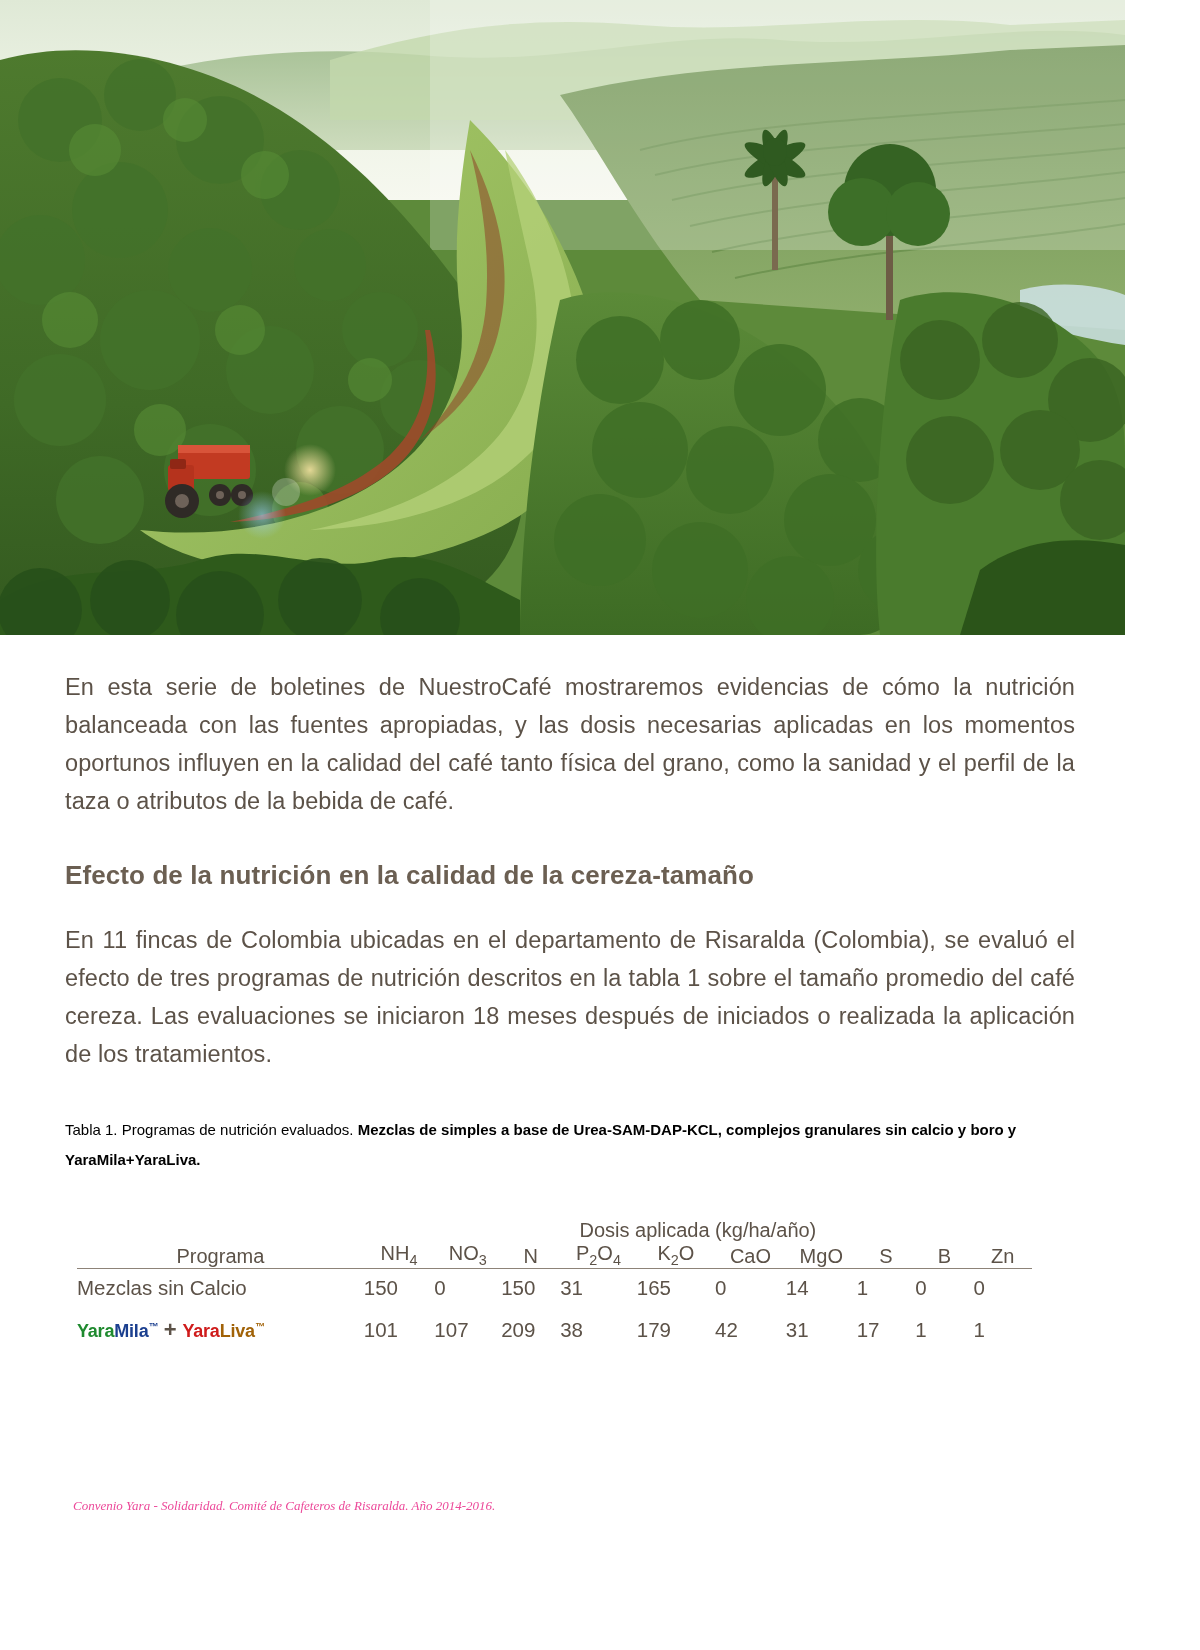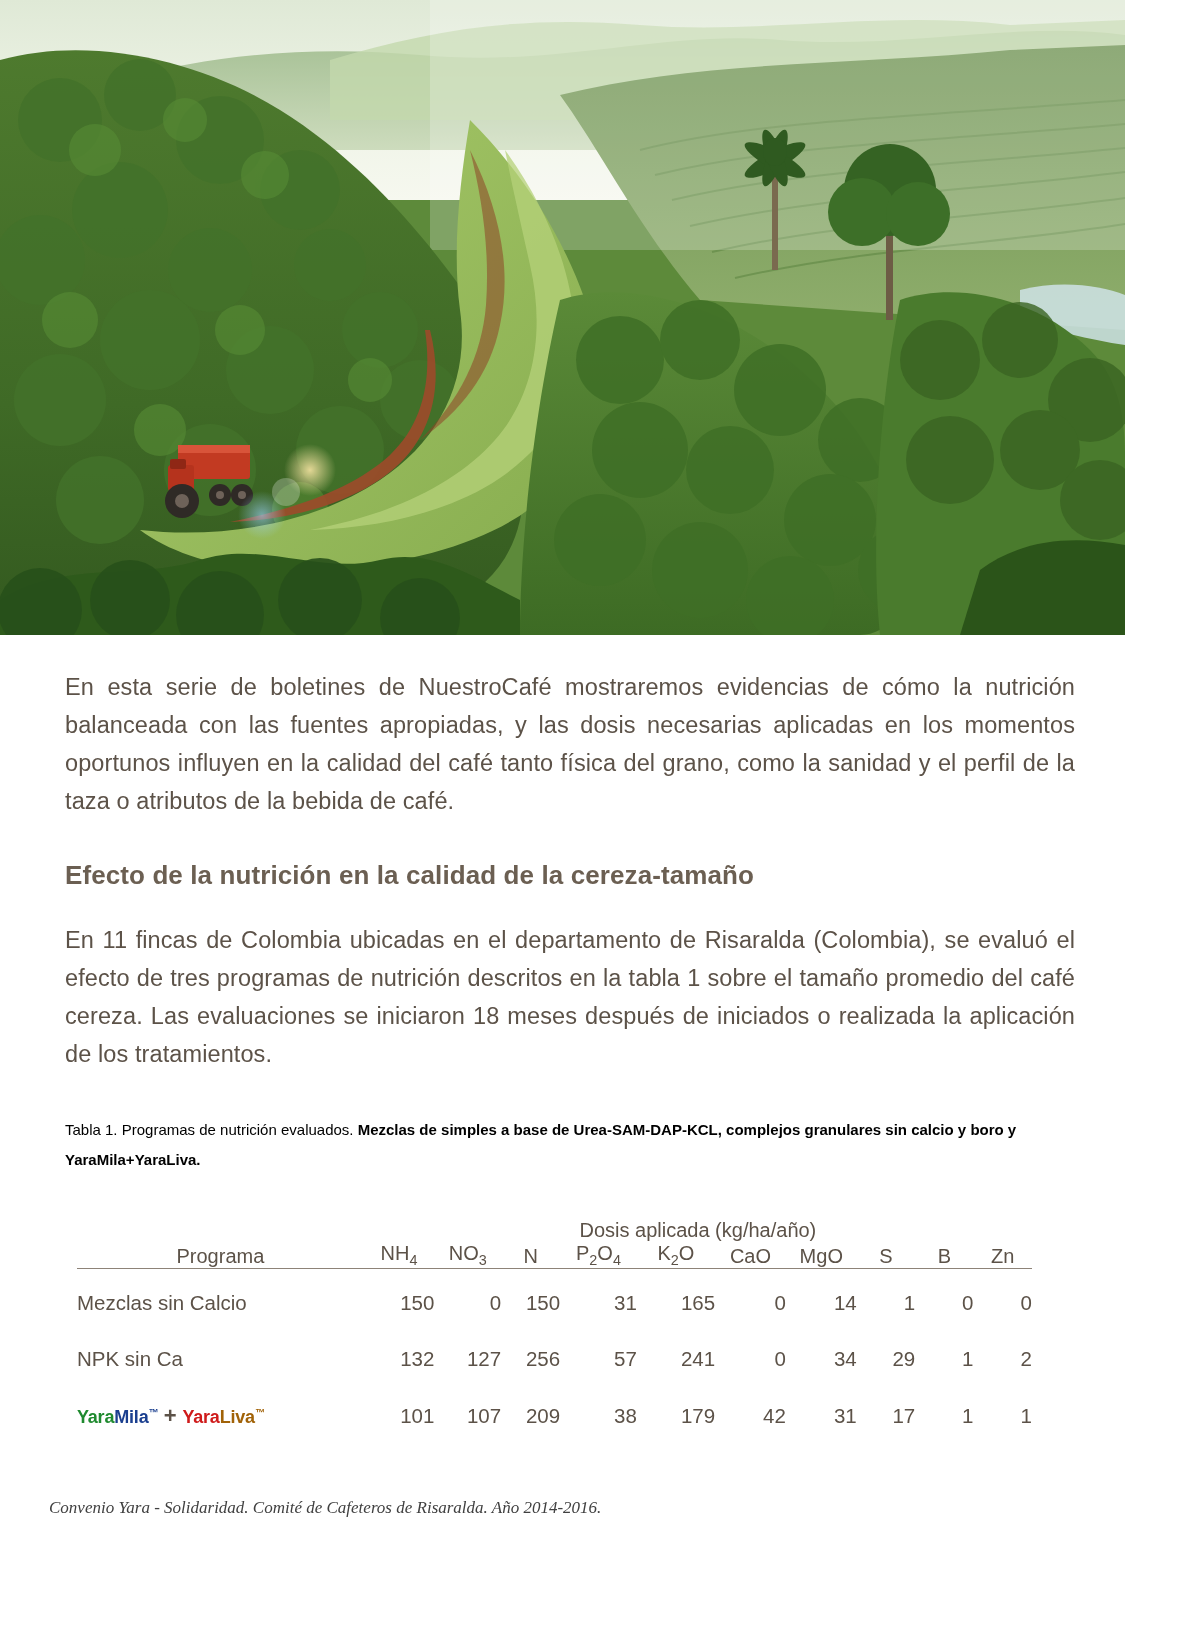--- a/index.html
+++ b/index.html
@@ -107,47 +107,47 @@
     color: #5c5248;
     vertical-align: bottom;
     padding-bottom: 10px;
   }
   .rule-row td {
     border-bottom: 1.6px solid #8d8378;
     height: 0;
     padding: 0;
   }
   tr.data-row td {
-    padding-top: 22px;
+    padding-top: 7px;
     padding-bottom: 10px;
     font-size: 20.5px;
   }
   tr.data-row td.prog { text-align: left; }
-  tr.data-row td.num { text-align: right; }
+  tr.data-row td.num { text-align: left; }
 
   .first-data td { padding-top: 30px; }
 
   sub { font-size: 0.72em; }
 
   
   .brand { font-weight: bold; font-size: 18px; letter-spacing: -0.2px; }
   .yara-green { color: #1f8a2f; }
   .mila-blue { color: #1b3f8f; }
   .yaraliva-red { color: #cf1b1b; }
   .liva-blue { color: #a16207; }
   .tm { font-size: 0.55em; vertical-align: super; }
   .plus { color: #5c5248; font-weight: bold; font-size: 22px; }
 
   .footnote {
     position: absolute;
-    left: 49px;
+    left: 73px;
     top: 1498px;
-    font-size: 17px;
+    font-size: 13px;
     font-style: italic;
-    color: #404040;
+    color: #ec4899;
     font-family: "Liberation Serif", serif;
   }
 </style>
 </head>
 <body>
 
 <div class="page">
 
   <div class="hero">
     <svg viewBox="0 0 1125 635" preserveAspectRatio="none">
@@ -372,33 +372,20 @@
         <td class="num">150</td>
         <td class="num">31</td>
         <td class="num">165</td>
         <td class="num">0</td>
         <td class="num">14</td>
         <td class="num">1</td>
         <td class="num">0</td>
         <td class="num">0</td>
       </tr>
 
-      <tr class="data-row">
-        <td class="prog">NPK sin Ca</td>
-        <td class="num">132</td>
-        <td class="num">127</td>
-        <td class="num">256</td>
-        <td class="num">57</td>
-        <td class="num">241</td>
-        <td class="num">0</td>
-        <td class="num">34</td>
-        <td class="num">29</td>
-        <td class="num">1</td>
-        <td class="num">2</td>
-      </tr>
 
       <tr class="data-row">
         <td class="prog"><span class="brand"><span class="yara-green">Yara</span><span class="mila-blue">Mila</span><span class="mila-blue tm">™</span></span> <span class="plus">+</span> <span class="brand"><span class="yaraliva-red">Yara</span><span class="liva-blue">Liva</span><span class="liva-blue tm">™</span></span></td>
         <td class="num">101</td>
         <td class="num">107</td>
         <td class="num">209</td>
         <td class="num">38</td>
         <td class="num">179</td>
         <td class="num">42</td>
         <td class="num">31</td>

